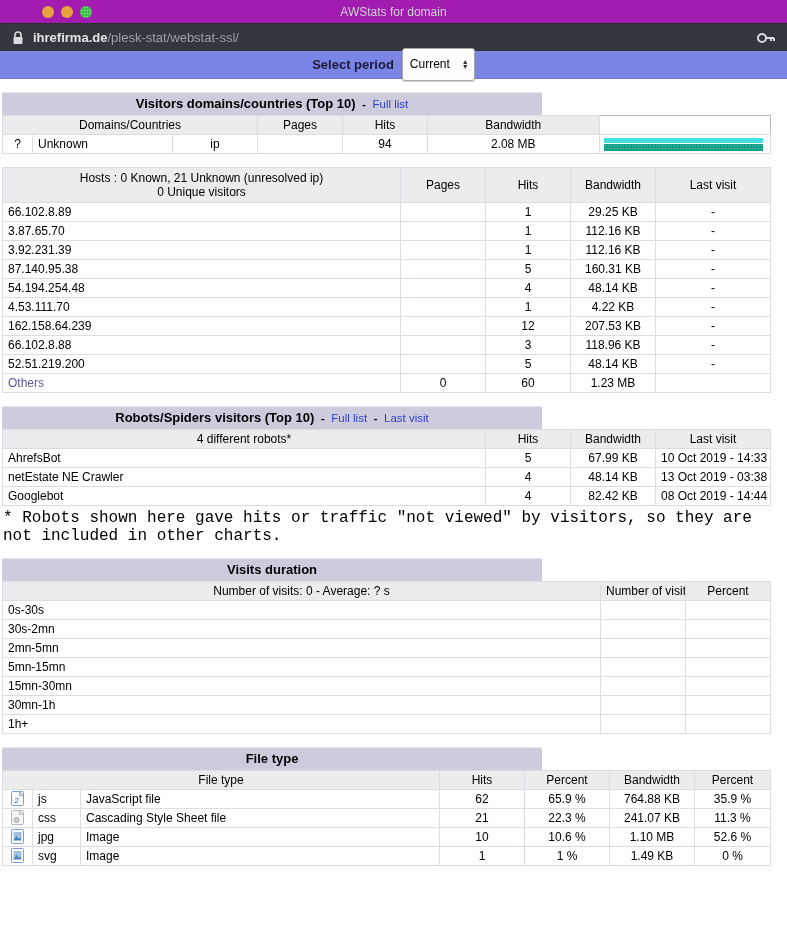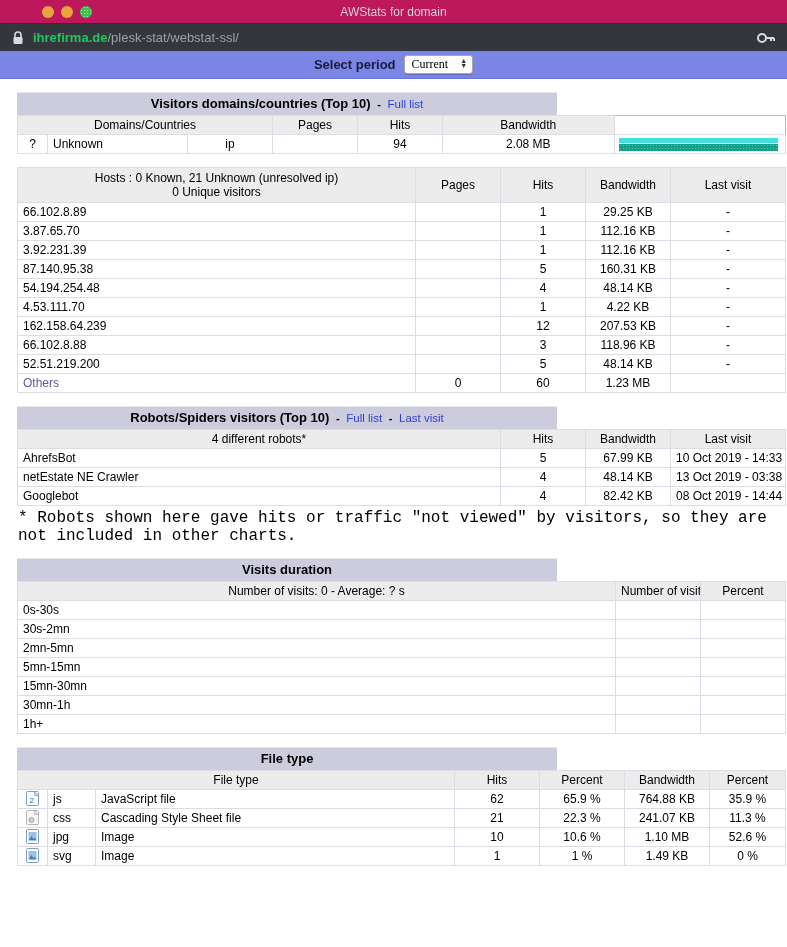--- a/index.html
+++ b/index.html
@@ -7,21 +7,21 @@
     margin: 0; padding: 0;
     width: 787px; height: 947px;
     background: #ffffff;
     font-family: "Liberation Sans", sans-serif;
     overflow: hidden;
   }
 
   
   .titlebar {
     height: 23px;
-    background: #be185d;
+    background: #a21caf;
     display: flex;
     align-items: center;
     position: relative;
     padding-left: 33px;
   }
   .lights { display: flex; gap: 7px; padding-left: 9px; align-items: center; }
   .light { width: 12px; height: 12px; border-radius: 50%; }
   .light.amber1 { background: #e8a33d; }
   .light.amber2 { background: #e8a33d; }
   .light.green  { background: #3fc14f;
@@ -33,45 +33,44 @@
   }
   .urlbar {
     height: 28px;
     background: #33373d;
     display: flex; align-items: center;
     padding: 0 12px 0 12px;
     border-top: 1px solid #2b2f34;
   }
   .lock-icon { margin-right: 9px; display: flex; align-items: center; }
   .url-text { font-size: 13px; color: #9aa0a6; white-space: nowrap; }
-  .url-text .host { color: #22c55e; font-weight: bold; }
+  .url-text .host { color: #e5e5e5; font-weight: bold; }
   .key-icon { margin-left: auto; display: flex; align-items: center; }
 
   
   .periodbar {
     height: 28px;
     background: #7b85e6;
     background-image: radial-gradient(circle, rgba(255,255,255,.32) 0.5px, transparent 0.6px);
     background-size: 4px 4px;
     display: flex; align-items: center; justify-content: center;
     gap: 8px;
     border-bottom: 1px solid #6b75d8;
   }
   .periodbar .lbl { font-size: 13px; font-weight: bold; color: #1a1a3a; }
   .sel {
     display: inline-flex; align-items: center; gap: 12px;
     background: #fdfdfd; border: 1px solid #a8a8a8; border-radius: 3px;
-    font-size: 12px; color: #000; padding: 1px 5px 2px 7px; height: 19px;
+    font-size: 12px; color: #000; padding: 1px 5px 2px 7px; height: 33px;
     box-shadow: 0 1px 1px rgba(0,0,0,.18);
-    font-family: Liberation Serif, serif;
   }
   .sel .arrows { display: flex; flex-direction: column; line-height: 5px; font-size: 7px; color: #333; }
 
   
-  .page { padding: 0 17px; background: #fff; }
+  .page { padding: 0 2px; background: #fff; }
 
   .block { margin-top: 13px; }
 
   .sec-head {
     width: 540px;
     background: #ccccdd;
     background-image: radial-gradient(circle, rgba(255,255,255,.5) 0.5px, transparent 0.6px);
     background-size: 4px 4px;
     text-align: center;
     padding: 3px 0 4px;

